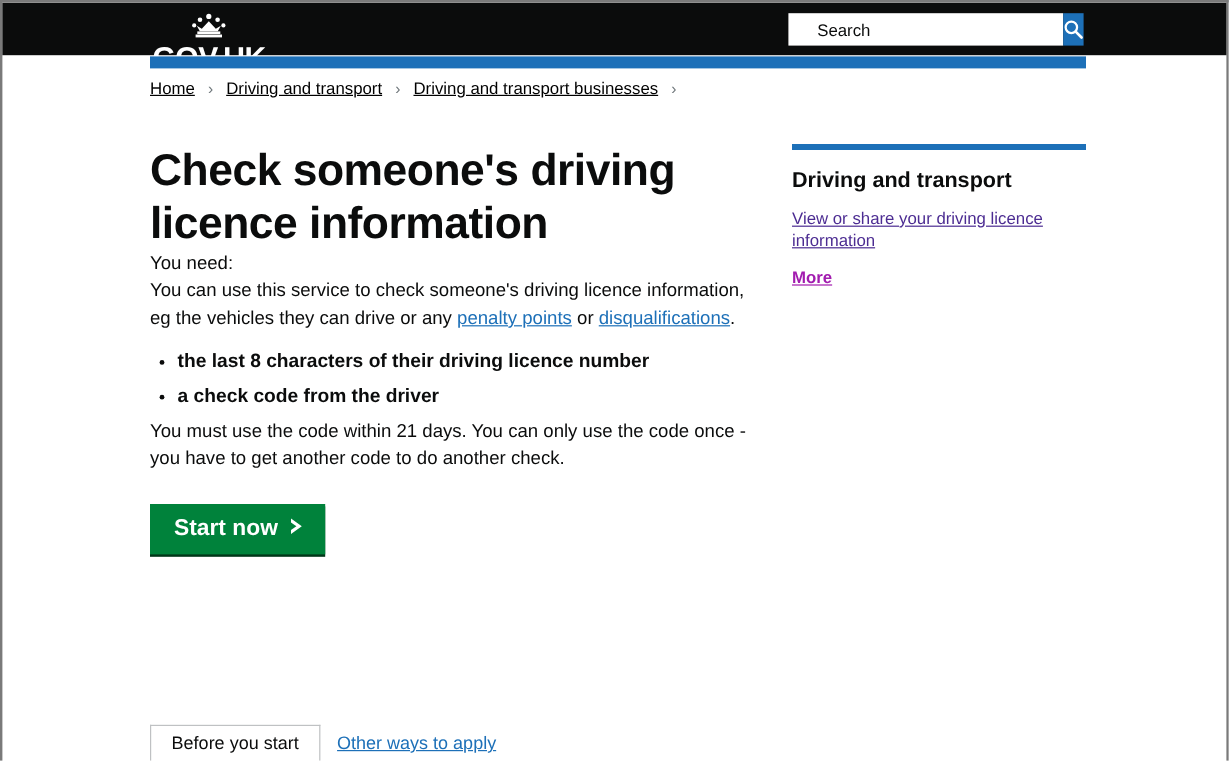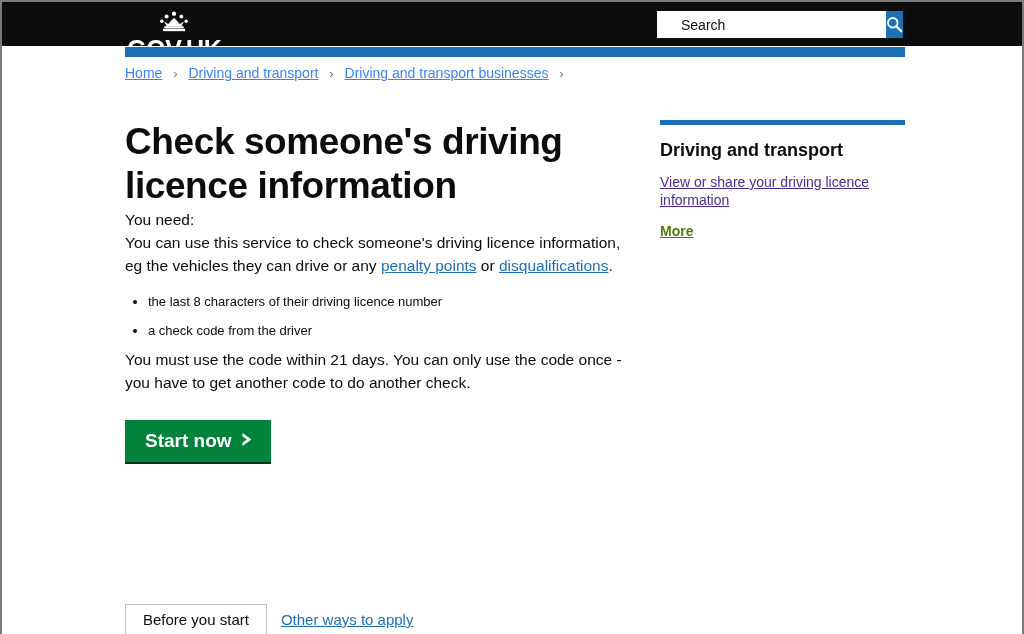--- a/index.html
+++ b/index.html
@@ -112,21 +112,21 @@
   .breadcrumbs {
     position: absolute;
     left: 123px;
     top: 63px;
     font-size: 14px;
     line-height: 16px;
     color: #0b0c0c;
     white-space: nowrap;
   }
   .breadcrumbs a {
-    color: #3b82f6;
+    color: #000000;
     text-decoration: underline;
   }
   .crumb-sep {
     display: inline-block;
     color: #6f777b;
     margin: 0 7px;
     font-size: 13px;
   }
 
   
@@ -165,22 +165,23 @@
     line-height: 23px;
     color: #0b0c0c;
   }
   .p-intro { margin-top: 39px; max-width: 500px; }
   .p-need  { margin-top: 17px; }
   .p-rule  { margin-top: 18px; max-width: 500px; }
 
   ul.bullets {
     margin: 13px 0 0 0;
     padding-left: 23px;
-    font-size: 13px;
+    font-size: 16px;
     line-height: 23px;
+    font-weight: bold;
   }
   ul.bullets li { margin-bottom: 6px; }
 
   a.link        { color: #1d70b8; text-decoration: underline; }
   a.link-visited{ color: #4c2c92; text-decoration: underline; }
 
   
   .inset {
     margin-top: 31px;
     border-left: 5px solid #b1b4b6;
@@ -230,21 +231,21 @@
   .side-links a {
     display: block;
     font-size: 14px;
     line-height: 18px;
     margin-bottom: 13px;
     max-width: 215px;
   }
   a.side-more {
     font-size: 14px;
     font-weight: bold;
-    color: #4d7c0f;
+    color: #a21caf;
     text-decoration: underline;
   }
 
   
   .tabs {
     position: absolute;
     left: 123px;
     top: 607px;
     width: 790px;
     display: flex;

